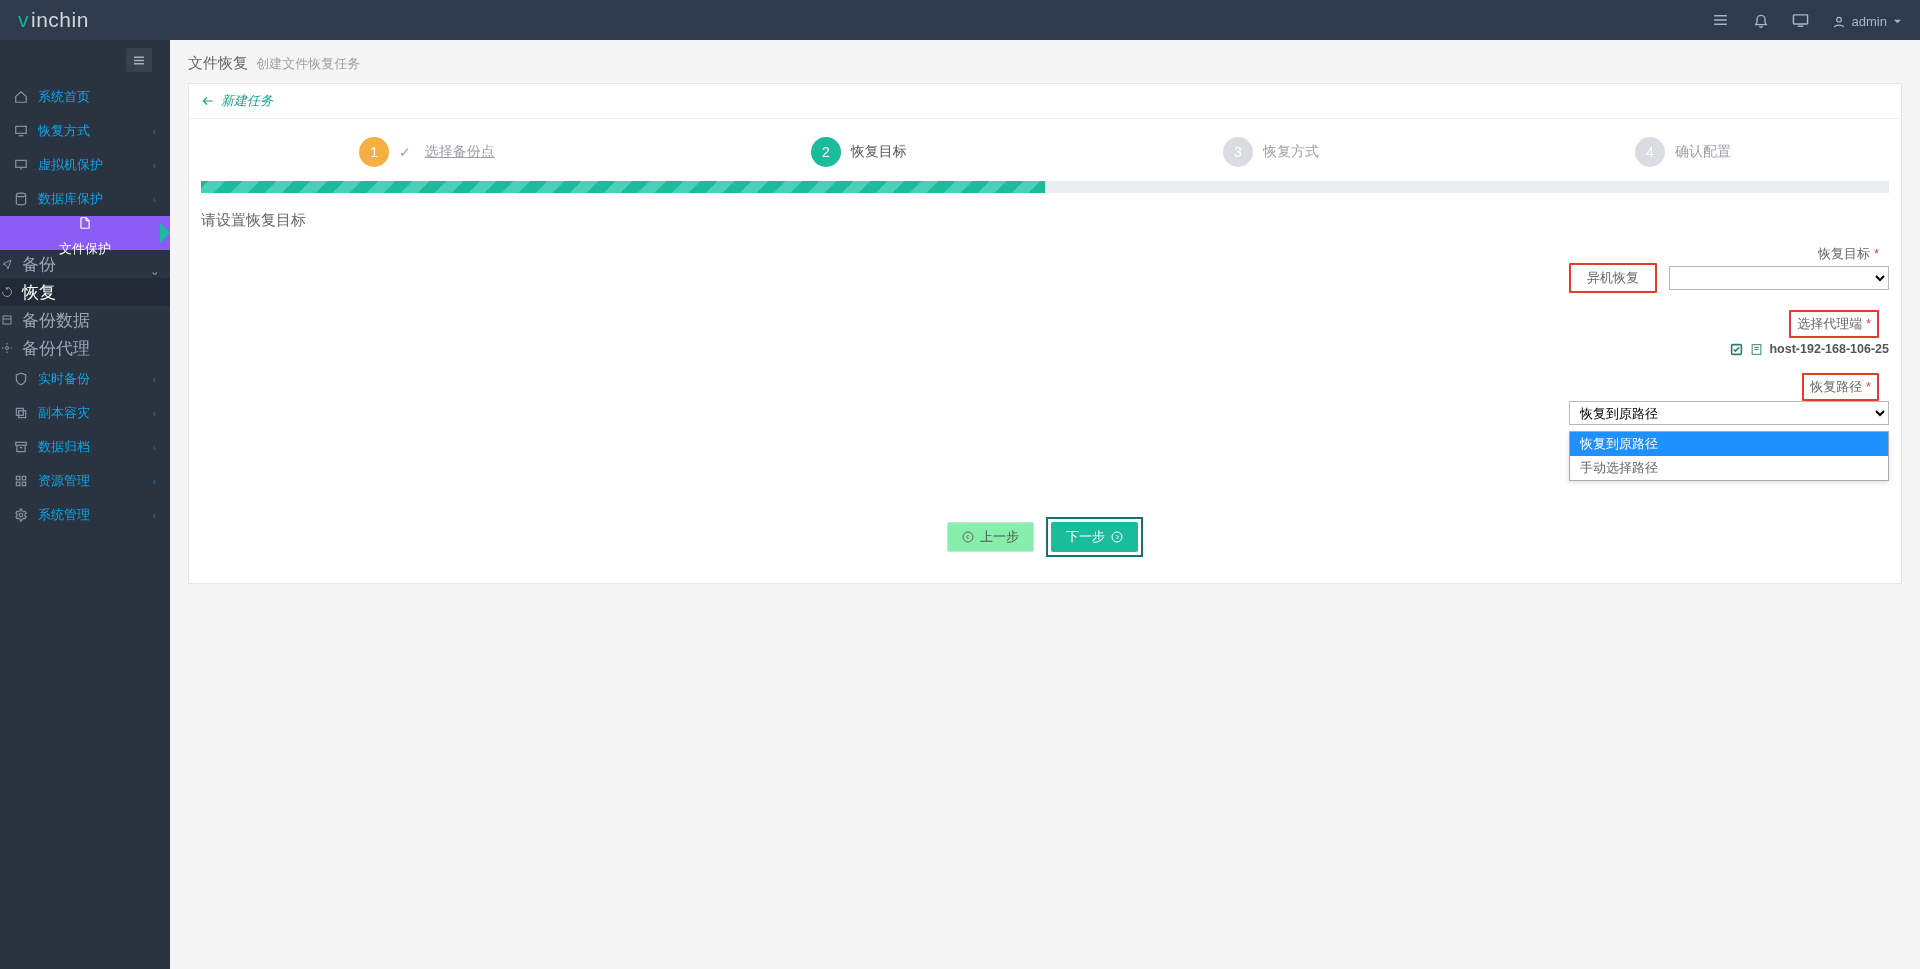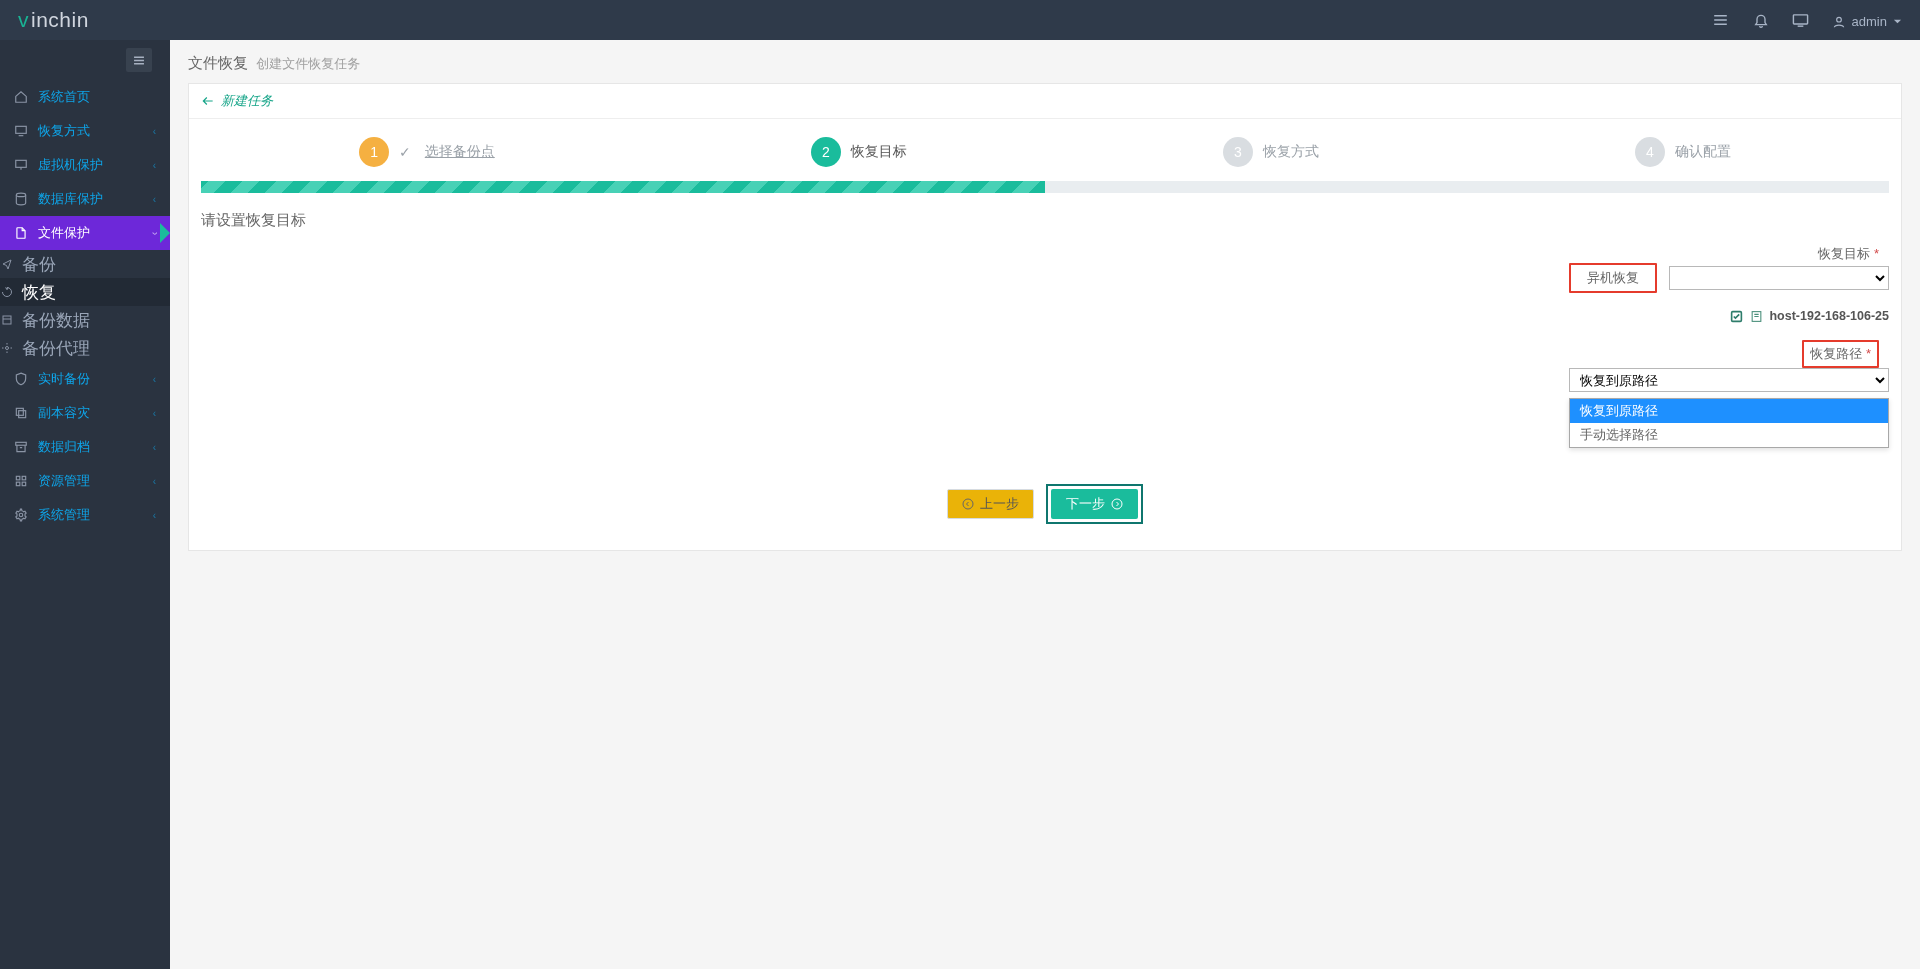--- a/index.html
+++ b/index.html
@@ -19,21 +19,21 @@
     .main { flex: 1; overflow: auto; }
 
     
     .sb-toggle { height: 40px; display: flex; align-items: center; justify-content: flex-end; padding-right: 18px; }
     .sb-toggle-btn { width: 26px; height: 24px; background: #38424f; display: flex; align-items: center; justify-content: center; border-radius: 2px; cursor: pointer; }
 
     
     .nav { list-style: none; }
     .nav-item { height: 34px; display: flex; align-items: center; gap: 10px; padding: 0 14px; cursor: pointer; position: relative; font-size: 13px; color: #0ea5e9; }
     .nav-item .chev { margin-left: auto; opacity: .6; font-size: 10px; }
-    .nav-item.active { background: #6d28d9; color: #fff; }
+    .nav-item.active { background: #8b5cf6; color: #fff; flex-direction: column; }
     .nav-item.active::after { content: ""; position: absolute; right: -10px; top: 50%; margin-top: -10px; border: 10px solid transparent; border-left-color: #1abc9c; }
     .nav-sub { list-style: none; }
     .nav-sub .nav-subitem { height: 28px; display: flex; align-items: center; gap: 8px; font-size: 17px; color: #9aa6b8; cursor: pointer; }
     .nav-sub .nav-subitem.current { background: #222a35; color: #fff; }
     .nav-ic { width: 14px; display: inline-flex; align-items: center; justify-content: center; color: #8a94a5; }
 
     
     .breadcrumb { padding: 14px 18px 10px 18px; font-size: 15px; color: #666; }
     .breadcrumb .sub { font-size: 13px; color: #a0a0a0; margin-left: 4px; }
 
@@ -72,21 +72,21 @@
     .agent-text { font-size: 12.5px; color: #555; font-weight: bold; }
 
     
     .dropdown { position: absolute; top: 30px; left: 0; width: 320px; border: 1px solid #a8a8a8; background: #fff; box-shadow: 0 2px 5px rgba(0,0,0,.12); }
     .dropdown .opt { padding: 3px 10px; font-size: 13px; cursor: pointer; }
     .dropdown .opt.sel { background: #1e90ff; color: #fff; }
 
     
     .btn-row { display: flex; justify-content: center; gap: 12px; padding: 30px 0 26px 0; align-items: center; }
     .btn { height: 30px; padding: 0 14px; display: inline-flex; align-items: center; gap: 6px; font-size: 13px; border-radius: 2px; cursor: pointer; border: 1px solid transparent; }
-    .btn-prev { background: #eab308; color: #555; border-color: #d6dbe0; }
+    .btn-prev { background: #86efac; color: #555; border-color: #d6dbe0; }
     .btn-next-wrap { border: 2px solid #0f766e; padding: 3px; }
     .btn-next { background: #1abc9c; color: #fff; }
 
     
     svg { display: block; }
   </style>
 </head>
 <body>
 
 <div class="topbar">
@@ -325,20 +325,25 @@
           <div class="flabel">
             <span>恢复目标</span><span class="req">*</span>
           </div>
           <div class="fctrl" style="display:flex;align-items:center;gap:12px;">
             <span class="redbox">异机恢复</span>
             <select class="select" style="width:220px"></select>
           </div>
         </div>
 
         <div class="frow">
+          <div class="flabel">
+            <span class="redbox around-label">
+              <span>选择代理端</span>&nbsp;<span class="req" style="margin:0">*</span>
+            </span>
+          </div>
           <div class="fctrl" style="padding-top:4px;padding-left:30px;">
             <div class="agent-row">
               <span class="agent-ic">
                 <svg width="13" height="13" viewBox="0 0 24 24" fill="none" stroke="#2e7d6b" stroke-width="3">
                     <rect x="3" y="3" width="18" height="18" rx="2"></rect>
                     <path d="M7 12l3 3 7-7"></path>
                   </svg>
               </span>
               <span class="agent-ic">
                 <svg width="13" height="13" viewBox="0 0 24 24" fill="none" stroke="#4a8f7b" stroke-width="2">

